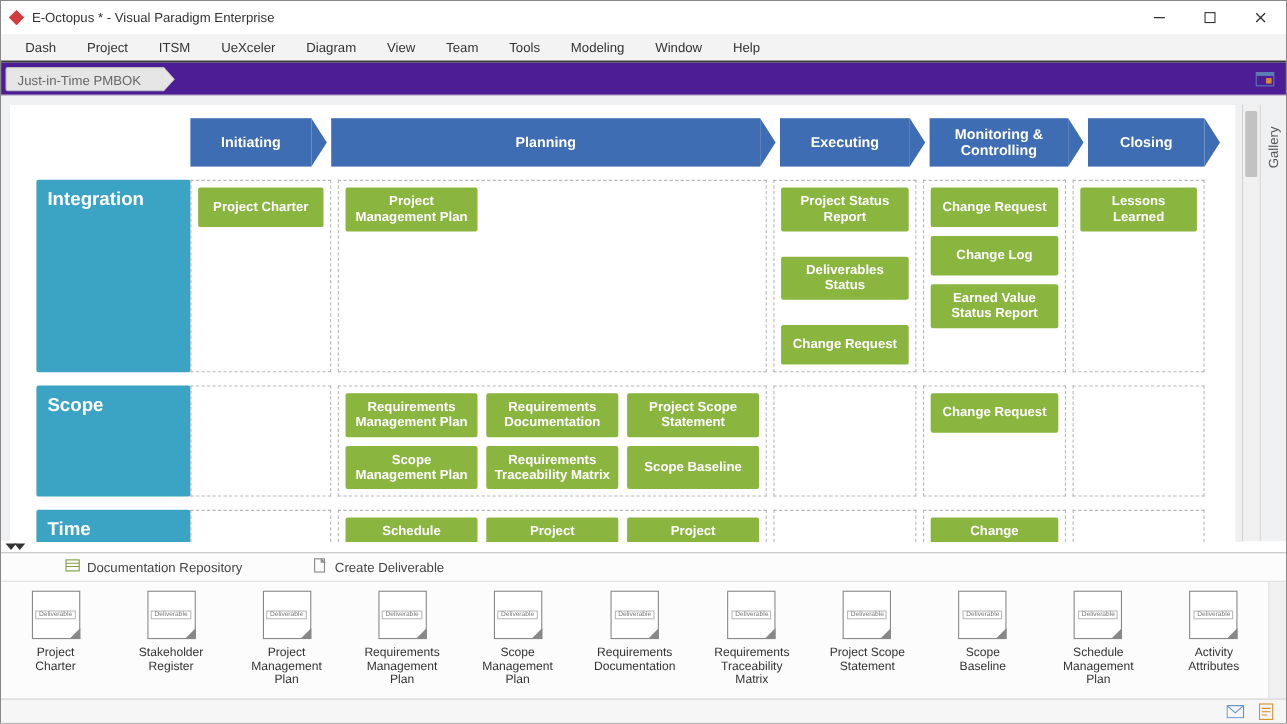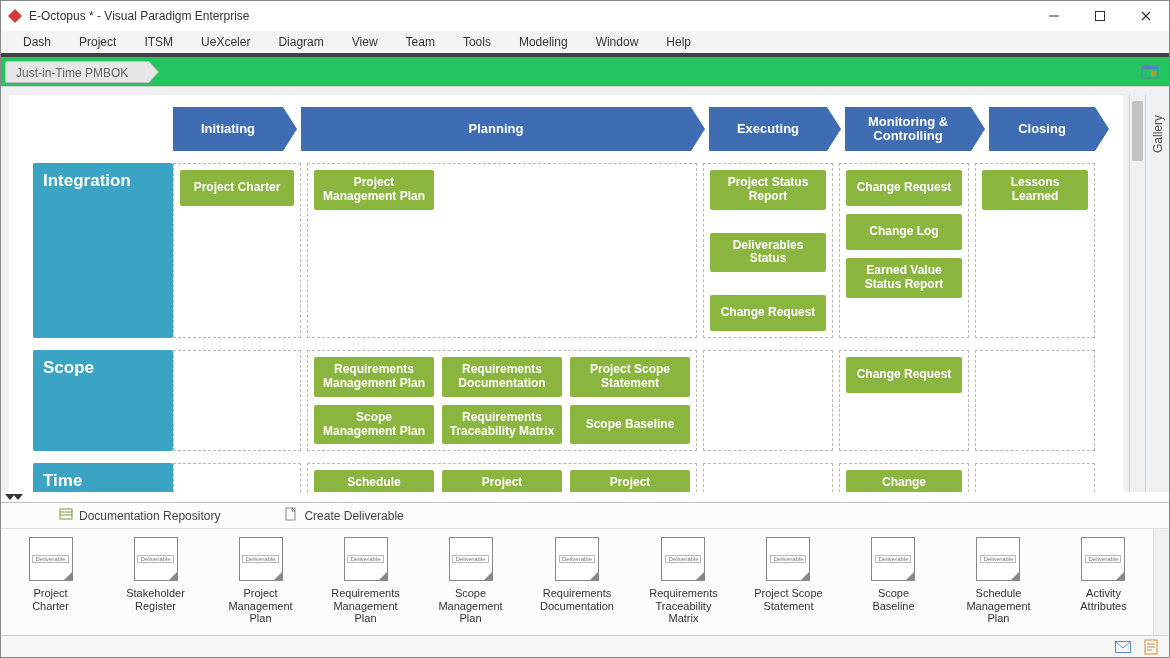--- a/index.html
+++ b/index.html
@@ -5,24 +5,24 @@
   * { box-sizing: border-box; }
   html, body { margin:0; padding:0; font-family: "Segoe UI", Arial, sans-serif; font-size:12px; color:#333; background:#fff; }
   .window { width:1170px; height:658px; border:1px solid #888; display:flex; flex-direction:column; background:#fff; }
   
   .titlebar { height:30px; display:flex; align-items:center; padding:0 0 0 6px; background:#fff; }
   .titlebar .app-icon { width:16px; height:16px; margin-right:6px; }
   .titlebar .title { flex:1; font-size:12px; color:#333; }
   .titlebar .win-btns { display:flex; }
   .titlebar .win-btn { width:46px; height:30px; display:flex; align-items:center; justify-content:center; }
   
-  .menubar { height:26px; display:flex; align-items:center; padding:0 8px; background:#f3f3f3; border-bottom:4px solid #404040; gap:0; }
+  .menubar { height:26px; display:flex; align-items:center; padding:0 8px; background:#f3f3f3; border-bottom:2px solid #404040; gap:0; }
   .menubar .menu-item { padding:4px 14px; cursor:default; color:#333; }
   
-  .crumbbar { height:30px; display:flex; align-items:center; padding:0 4px; background:#22c55e; border-bottom:1px solid #d0d0d0; }
+  .crumbbar { height:30px; display:flex; align-items:center; padding:0 4px; background:#4c1d95; border-bottom:1px solid #d0d0d0; }
   .crumb { position:relative; height:22px; line-height:22px; padding:0 20px 0 10px; background:#e6e6e6; border:1px solid #bfbfbf; color:#666; border-radius:2px 0 0 2px; }
   .crumb::after { content:""; position:absolute; right:-10px; top:-1px; width:0; height:0; border-top:11px solid transparent; border-bottom:11px solid transparent; border-left:10px solid #e6e6e6; }
   .crumb::before { content:""; position:absolute; right:-11px; top:-1px; width:0; height:0; border-top:11px solid transparent; border-bottom:11px solid transparent; border-left:10px solid #bfbfbf; }
   .crumbbar .spacer { flex:1; }
   .crumbbar .tool-icon { width:18px; height:18px; margin-right:6px; }
   
   .main { flex:1; display:flex; flex-direction:column; min-height:0; }
   .canvas-wrap { flex:1; display:flex; min-height:0; background:#eef0f2; padding:8px 0 0 8px; }
   .canvas-scroll { flex:1; overflow:auto; background:#eef0f2; position:relative; }
   .canvas-inner { background:#fff; margin:0 6px 0 0; padding:12px 24px 0 24px; }

